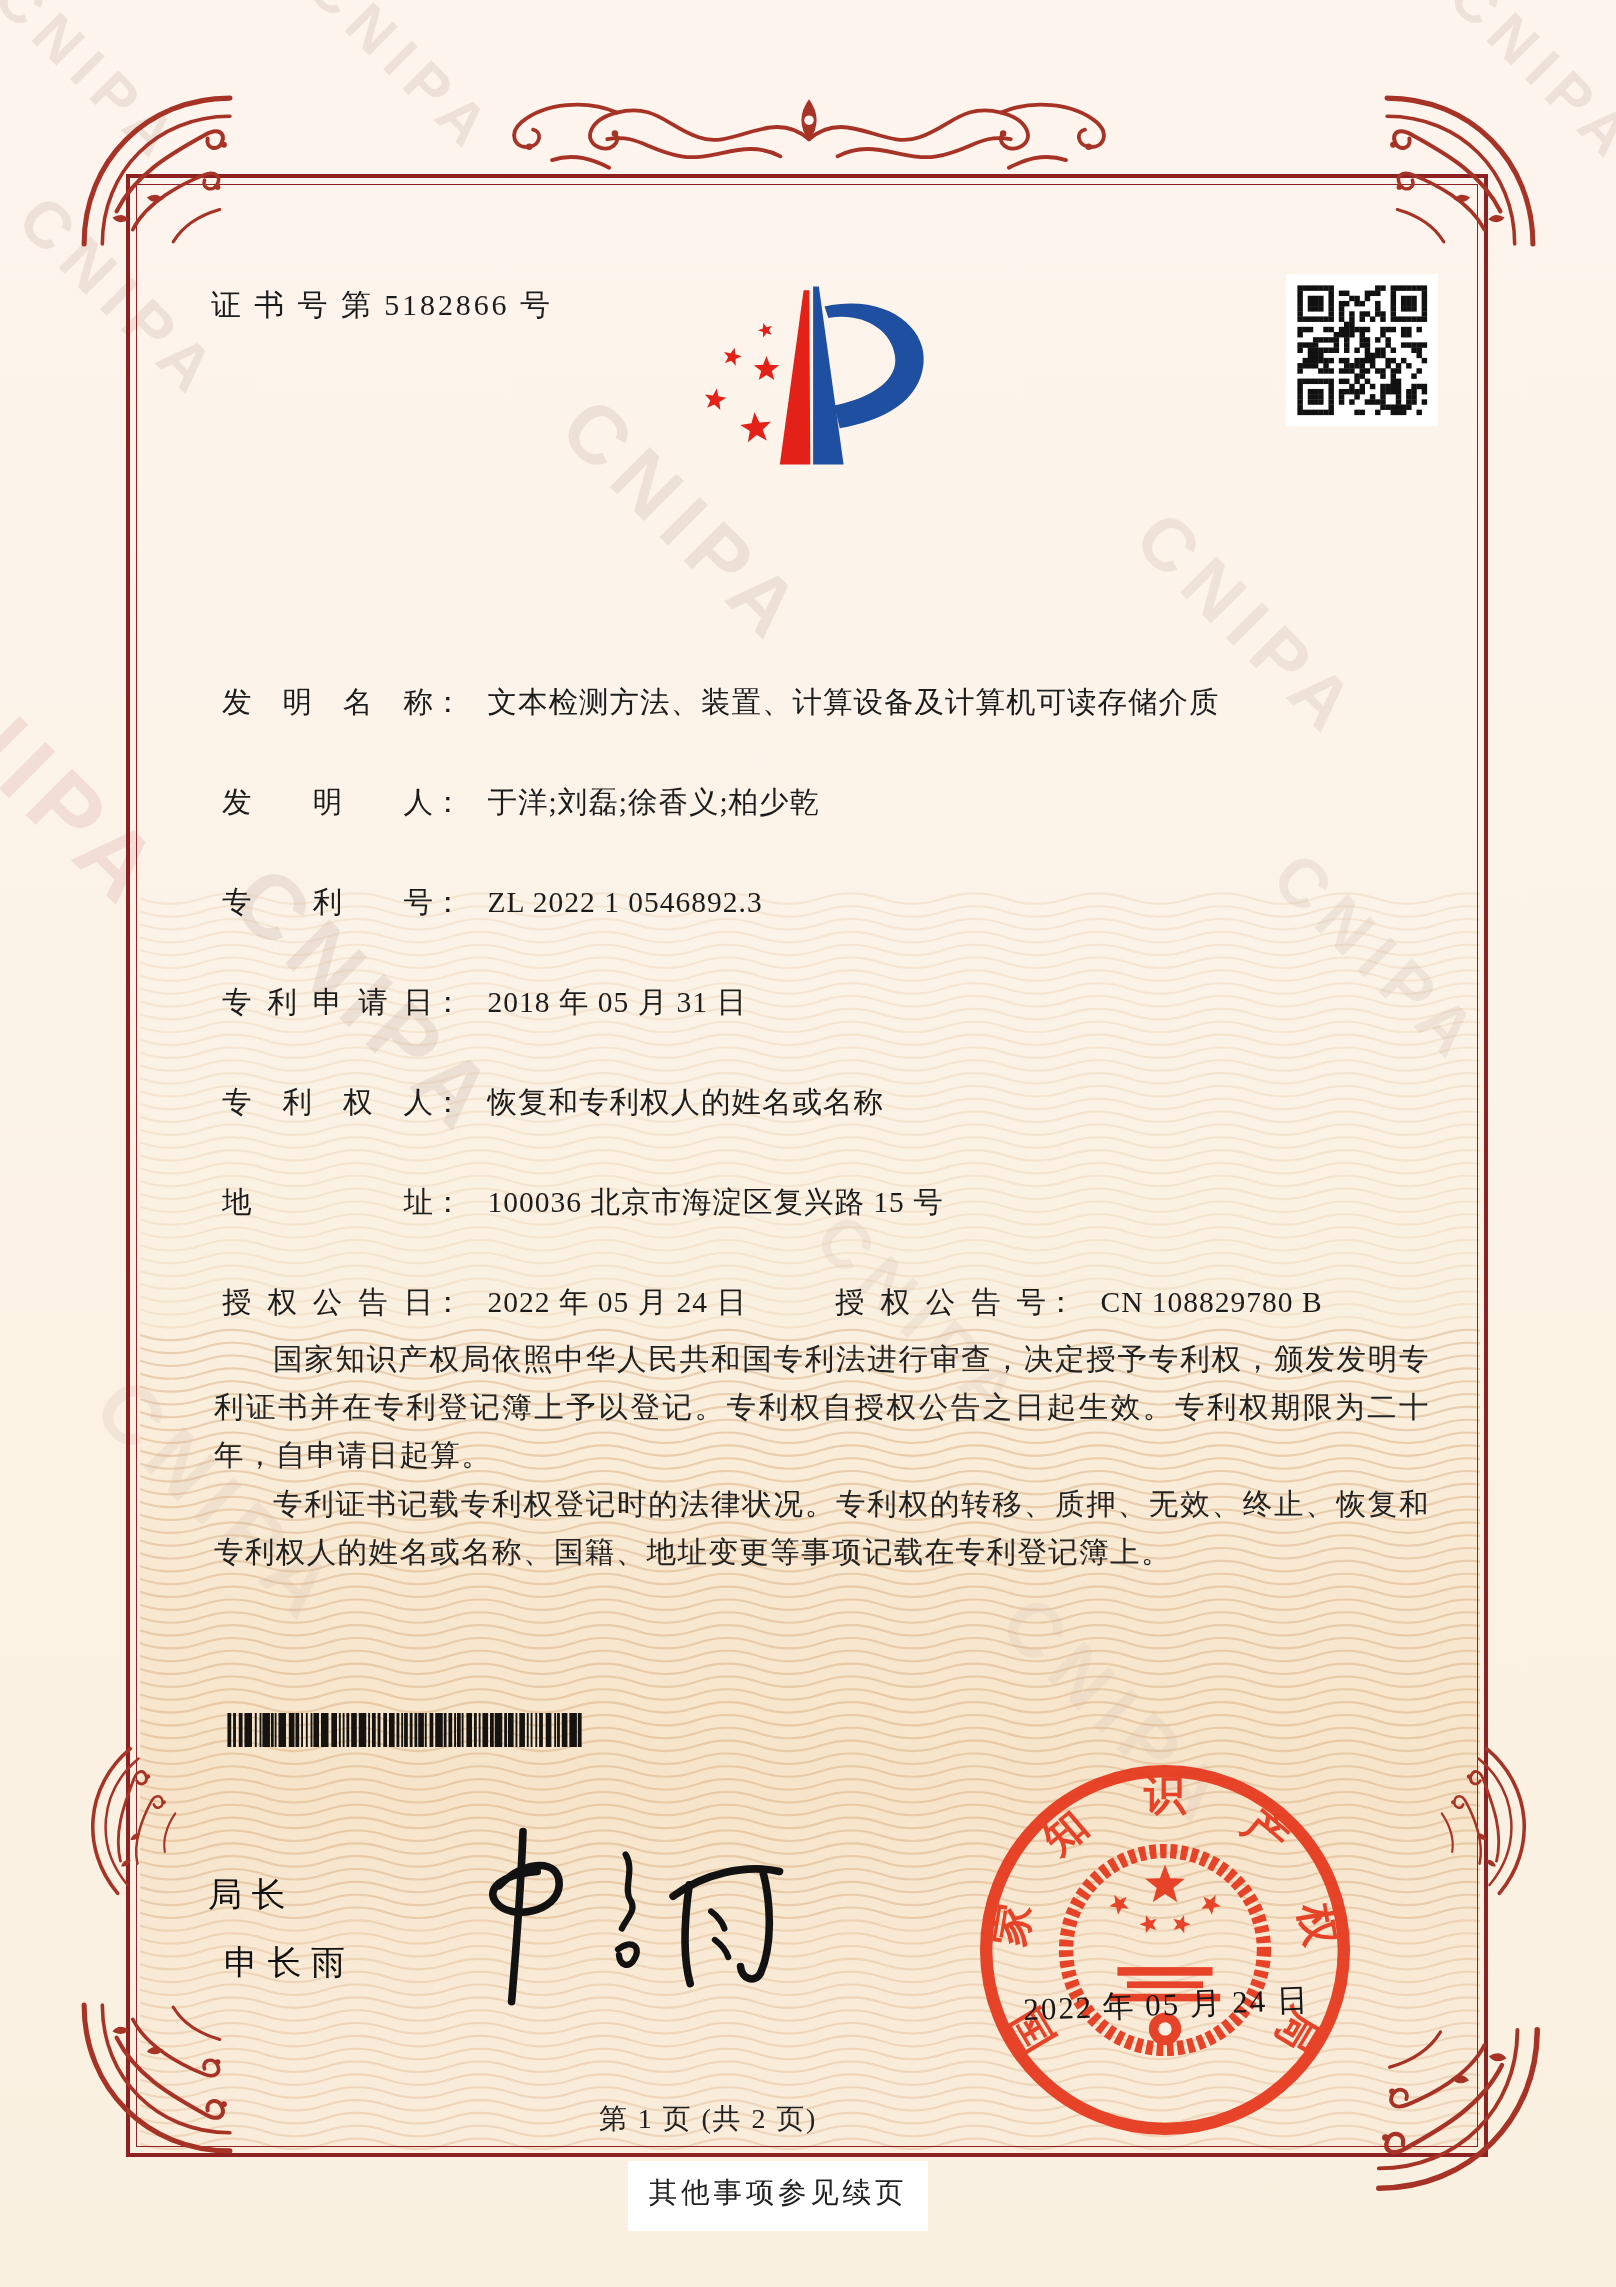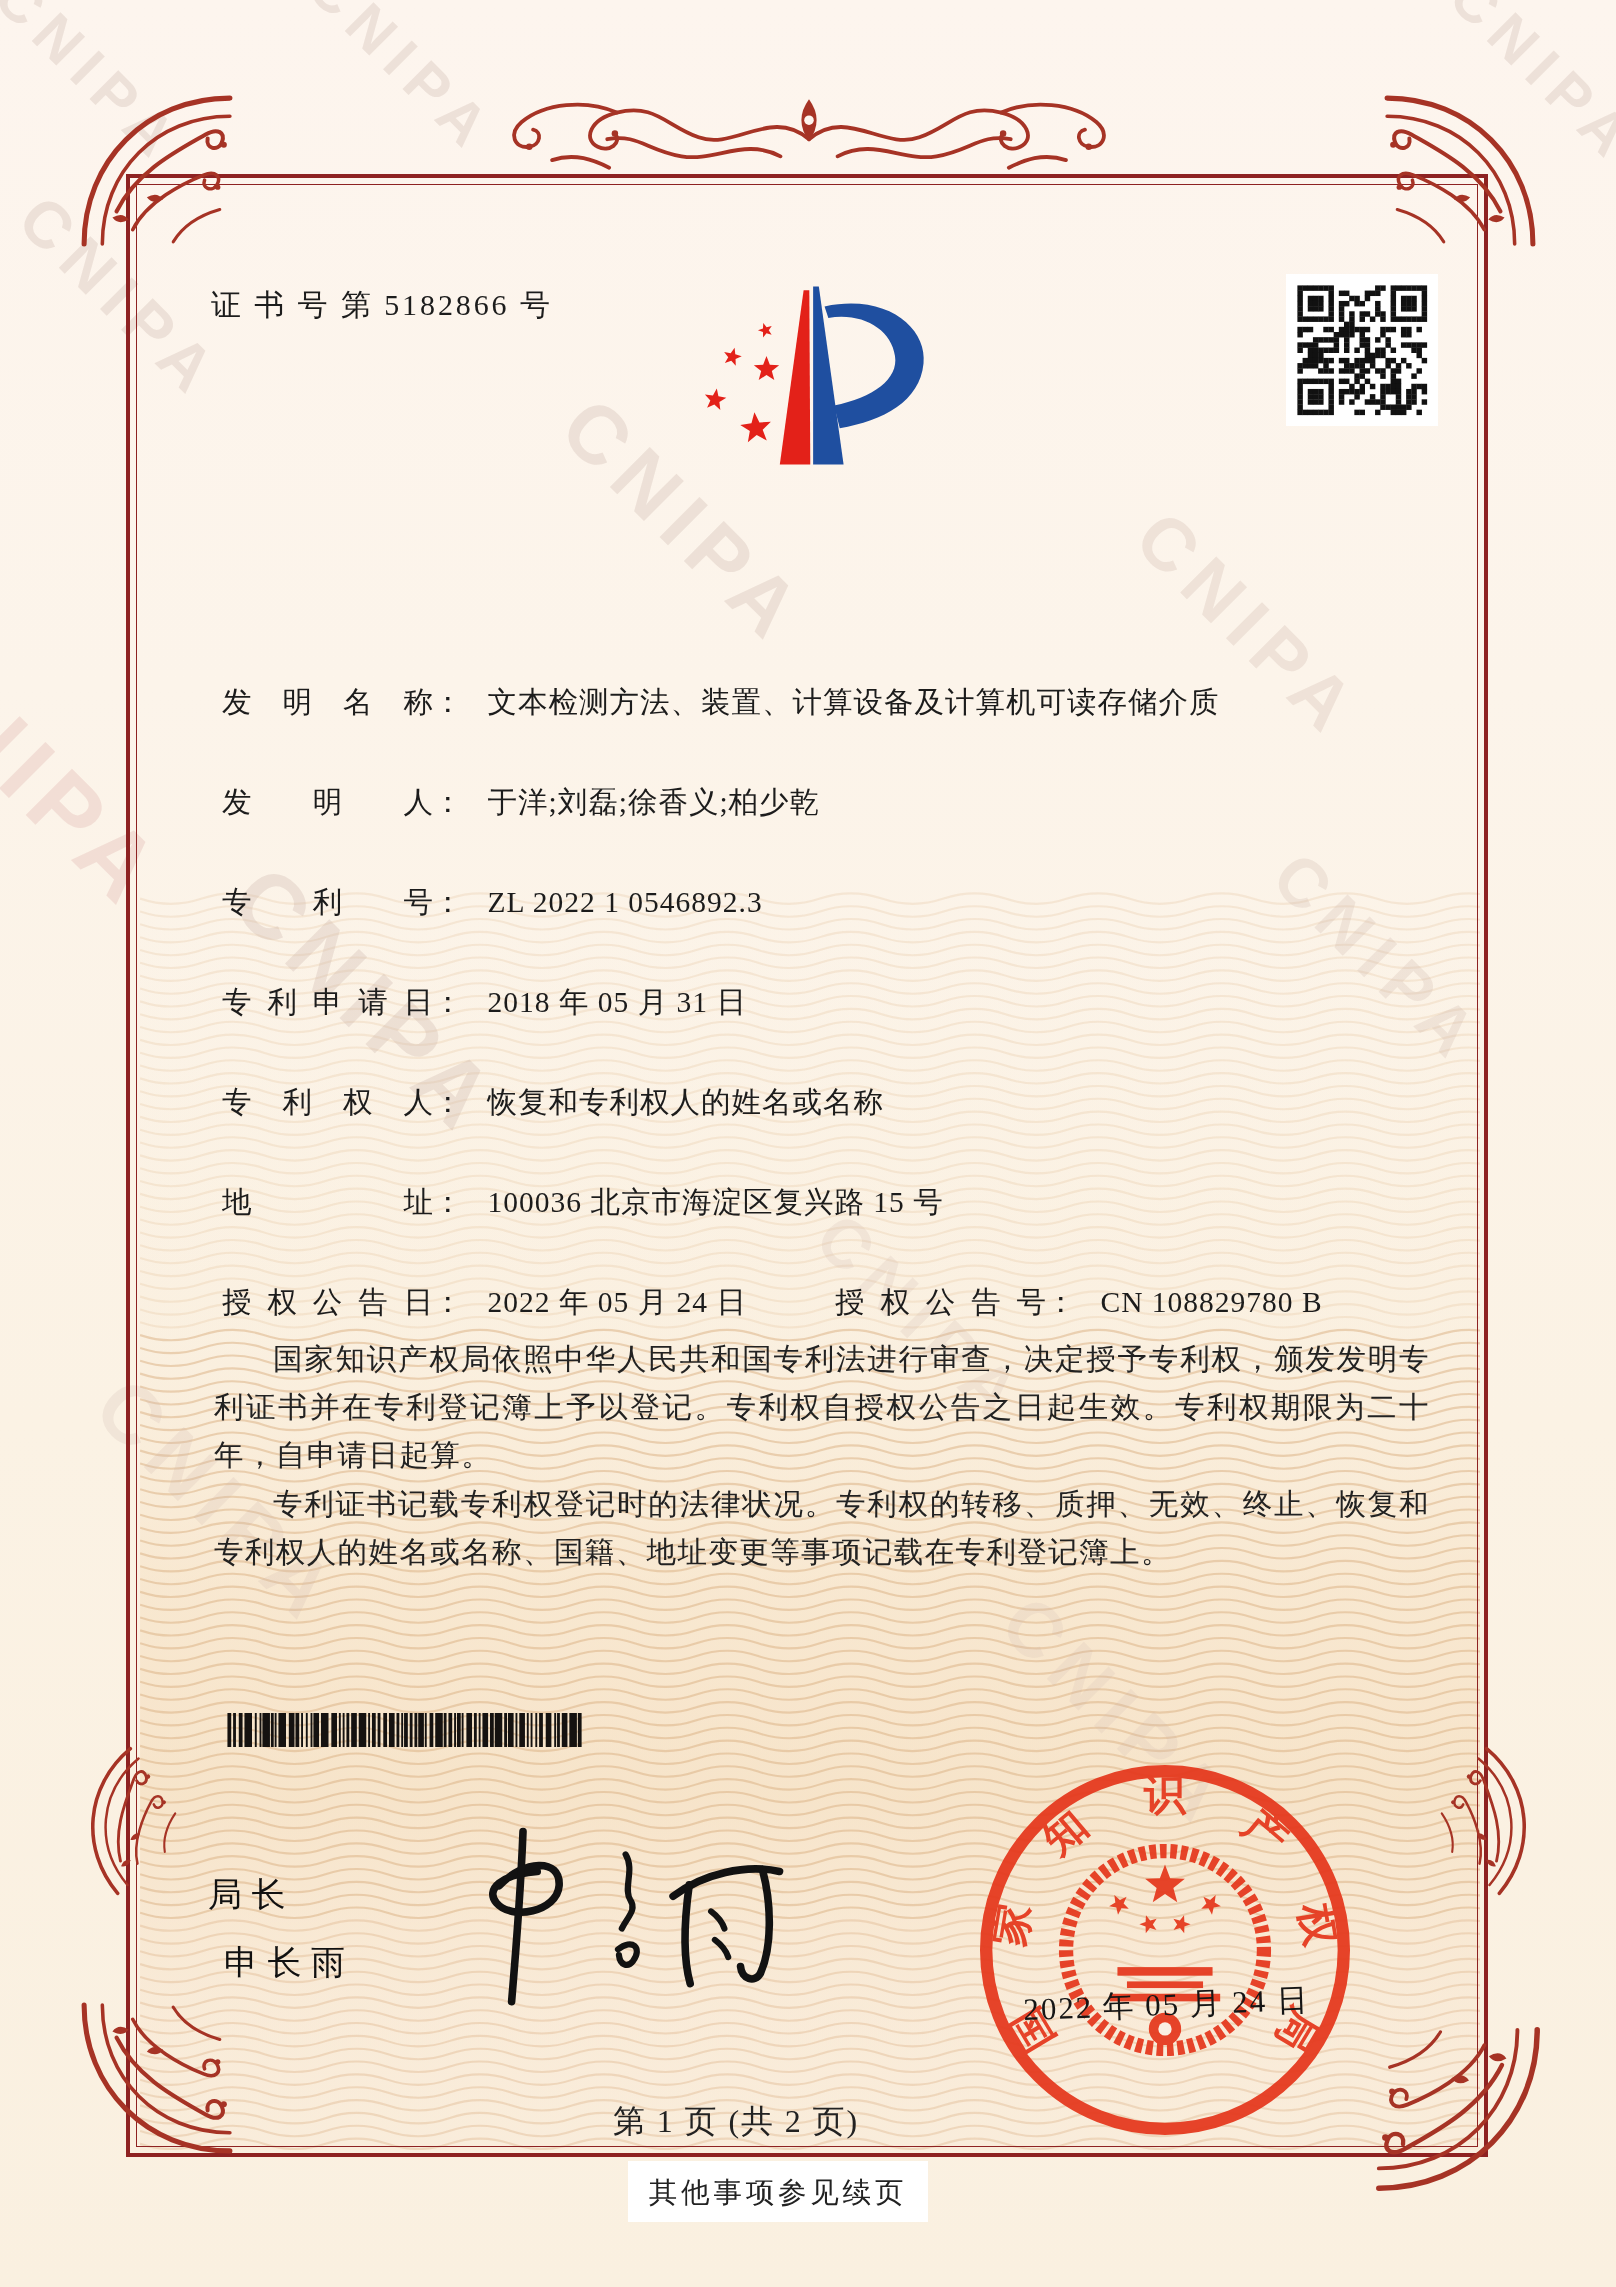--- a/index.html
+++ b/index.html
@@ -54,23 +54,23 @@
   .p2{top:1480px;}
   .barcode{position:absolute;left:226px;top:1713px;z-index:5;}
   .director-title{position:absolute;left:208px;top:1872px;z-index:5;font-size:34px;letter-spacing:9.5px;color:#111;}
   .director-name{position:absolute;left:224px;top:1940px;z-index:5;font-size:34px;letter-spacing:9.5px;color:#111;}
   .signature{position:absolute;left:409px;top:1805px;z-index:6;}
   .seal{position:absolute;left:970px;top:1755px;z-index:5;}
   .seal-date{
     position:absolute;left:1016px;top:1984px;width:301px;z-index:6;text-align:center;
     font-size:31px;color:#151515;letter-spacing:1.9px;transform:rotate(-2deg);white-space:nowrap;
   }
-  .footer-page{position:absolute;left:613px;top:2100px;z-index:5;font-size:32px;color:#222;letter-spacing:1.9px;}
+  .footer-page{position:absolute;left:599px;top:2100px;z-index:5;font-size:28px;color:#222;letter-spacing:1.9px;}
   .note-box{
-    position:absolute;left:628px;top:2161px;width:300px;height:61px;z-index:6;
+    position:absolute;left:628px;top:2161px;width:300px;height:70px;z-index:6;
     background:#ffffff;text-align:center;line-height:63px;font-size:28.5px;color:#222;letter-spacing:3.8px;
   }
 </style>
 </head>
 <body>
 
 <div class="page">
 
   <svg id="waves" class="waves" width="1340" height="1259" viewBox="0 0 1409 1324">
       <defs>

